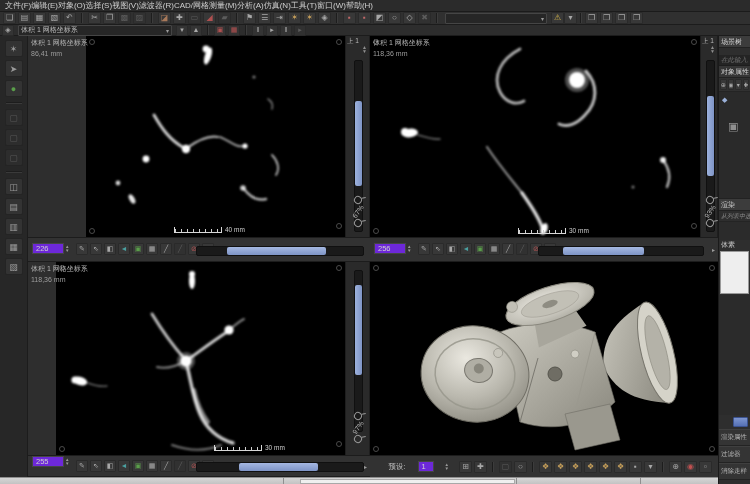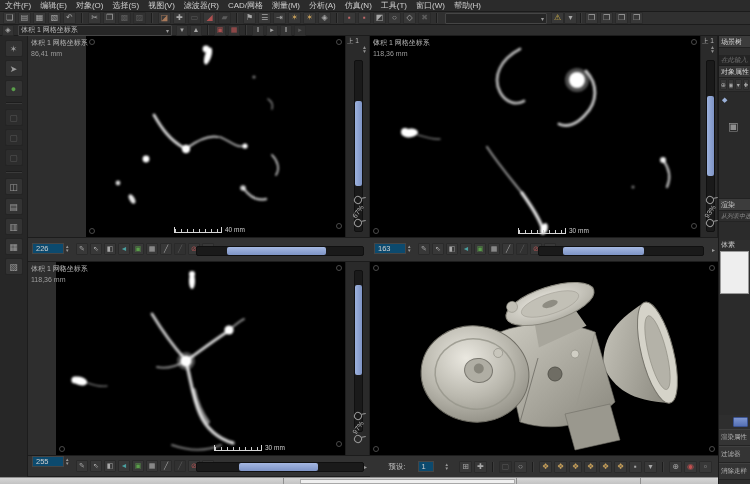--- a/index.html
+++ b/index.html
@@ -2,21 +2,21 @@
 <html><head>
 <meta charset="utf-8">
 <style>
   html,body{margin:0;padding:0;background:#111;}
   #app{position:relative;width:750px;height:484px;background:#262626;overflow:hidden;
        font-family:"Liberation Sans","DejaVu Sans",sans-serif;color:#c4c4c4;
        -webkit-font-smoothing:antialiased;}
   
   .menubar{position:absolute;left:0;top:0;width:750px;height:12px;background:#2b2b2b;
            border-bottom:1px solid #1b1b1b;display:flex;align-items:center;padding-left:5px;box-sizing:border-box;}
-  .menuitems{display:flex;gap:9px;}
+  .menuitems{display:flex;}
   .mi{font-size:8px;color:#cfcfcf;white-space:nowrap;cursor:default;}
   .toolbar{position:absolute;left:0;width:750px;background:#303030;display:flex;align-items:center;
            box-sizing:border-box;border-bottom:1px solid #1c1c1c;}
   .t1{top:12px;height:13px;padding-left:3px;}
   .t2{top:25px;height:11px;padding-left:2px;background:#2d2d2d;}
   .iconrow{display:flex;align-items:center;gap:2px;}
   .tbi{display:inline-flex;align-items:center;justify-content:center;width:11px;height:10px;
        font-size:8px;line-height:10px;color:#a8a8a8;background:#383838;border:1px solid #2a2a2a;
        border-radius:1px;overflow:hidden;}
   .t2 .tbi{width:10px;height:9px;font-size:7px;background:#343434;}
@@ -57,21 +57,21 @@
   .vthumb{position:absolute;left:0;width:7px;background:linear-gradient(90deg,#9db2dd,#7e94c6);border-radius:2px;}
   .htrack{position:absolute;height:8px;background:#1a1a1a;border:1px solid #101010;border-radius:2px;top:8px;}
   .hthumb{position:absolute;top:0;height:8px;background:linear-gradient(#a5b8e2,#7e94c6);border-radius:2px;}
   .zoomgrp{position:absolute;display:flex;flex-direction:column;align-items:center;gap:4px;}
   .zoomrot{font-size:7px;color:#b5b5b5;transform:rotate(-55deg);white-space:nowrap;}
   .mag{position:relative;width:6px;height:6px;border:1px solid #9a9a9a;border-radius:50%;transform:rotate(-55deg);}
   .mag::after{content:"";position:absolute;width:4px;height:1px;background:#9a9a9a;right:-4px;bottom:-1px;transform:rotate(45deg);}
   
   .ctrl{position:absolute;background:#323232;border-top:1px solid #1c1c1c;border-bottom:1px solid #1c1c1c;box-sizing:border-box;}
   .numwrap{position:absolute;left:4px;top:5px;display:flex;align-items:center;}
-  .numfield{width:32px;height:11px;background:#0c4a6e;border:1px solid #454545;color:#d0d0d0;
+  .numfield{width:32px;height:11px;background:#6d28d9;border:1px solid #454545;color:#d0d0d0;
             font-size:7.5px;display:flex;align-items:center;justify-content:flex-start;padding-left:3px;box-sizing:border-box;}
   .spin{display:flex;flex-direction:column;font-size:4.5px;line-height:4px;color:#9a9a9a;margin-left:1px;}
   .ctrl .iconrow{position:absolute;left:48px;top:5px;}
   .ctrl .tbi{width:10px;height:10px;font-size:7px;}
   .endarrow{position:absolute;font-size:6px;color:#9a9a9a;top:8px;}
   
   .presetbar{position:absolute;background:#323232;border-top:1px solid #1c1c1c;display:flex;align-items:center;
              justify-content:flex-end;gap:10px;padding-right:6px;box-sizing:border-box;}
   .presetlbl{font-size:7.5px;color:#c0c0c0;margin-right:2px;}
   
@@ -346,21 +346,21 @@
         <span class="tbi">▸</span>
       </div>
     <div class="htrack" style="left:168px;width:166px">
       <div class="hthumb" style="left:30px;width:99px"></div>
     </div>
   </div>
 
   <div class="ctrl" style="left:370px;top:237px;width:348px;height:25px">
     <div class="numwrap">
       <div class="numfield">
-        <span>163</span>
+        <span>256</span>
       </div>
       <div class="spin">
           <span>▲</span>
           <span>▼</span>
         </div>
     </div>
     <div class="iconrow">
 
     <span class="tbi">✎</span>
         <span class="tbi">⇖</span>

